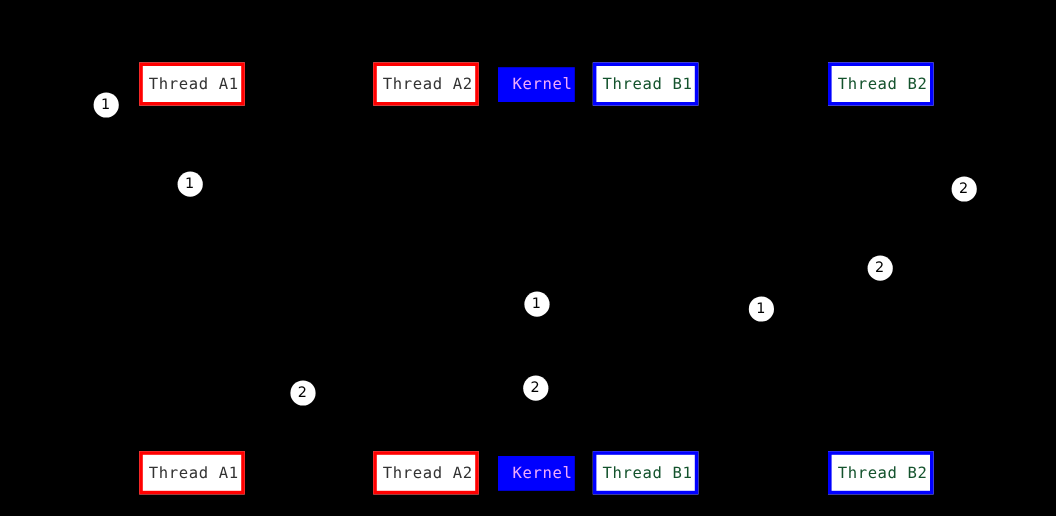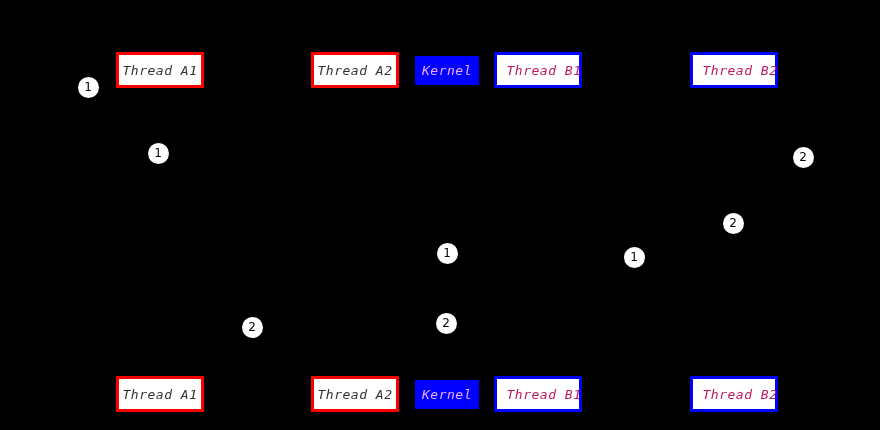--- a/index.html
+++ b/index.html
@@ -34,43 +34,42 @@
     background: #000000;
     transform-origin: 0 0;
   }
 
   
   .participant {
     position: absolute;
     box-sizing: border-box;
     display: flex;
     align-items: center;
-    justify-content: center;
+    justify-content: flex-end;
     white-space: nowrap;
     font-size: 13px;
     letter-spacing: 0.5px;
     line-height: 1;
-    font-style: italic;
   }
   .participant .p-label {
     display: block;
     padding: 0 2px;
   }
 
   
   .participant.style-red {
     background: #FFFFFF;
     border: 3px solid #FF0000;
     color: #333333;
   }
   
   .participant.style-blue {
     background: #FFFFFF;
     border: 3px solid #0000FF;
-    color: #be185d;
+    color: #14532d;
     padding-left: 12px;
   }
   
   .participant.style-solid-blue {
     background: #0000FF;
     border: 0;
     color: #f0abfc;
   }
 
   

